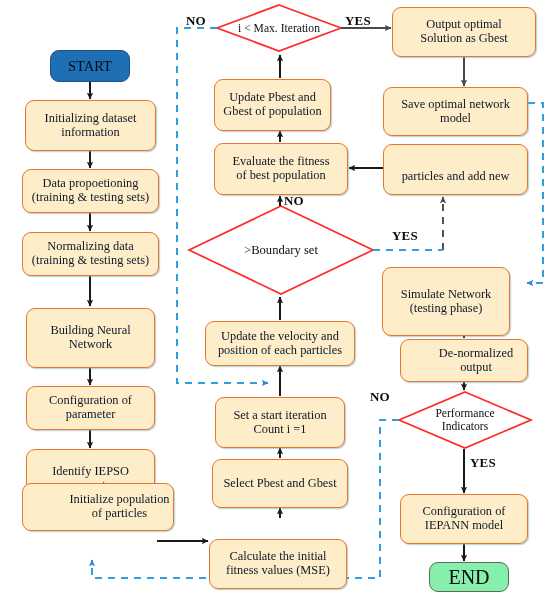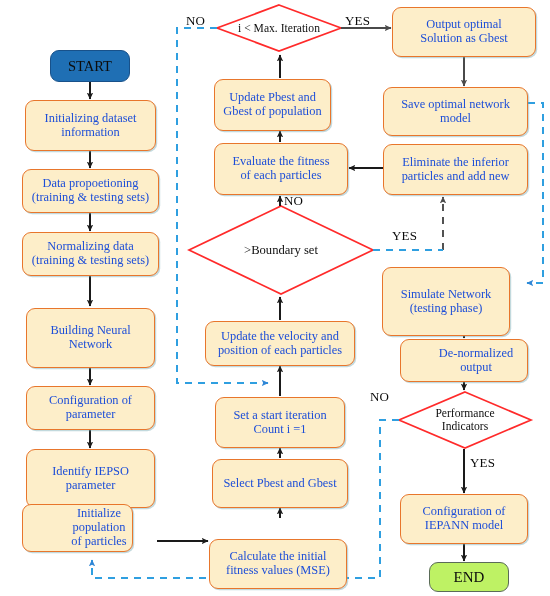--- a/index.html
+++ b/index.html
@@ -1,34 +1,34 @@
 <!DOCTYPE html>
 <html><head>
 <meta charset="utf-8">
 <style>
   html,body{margin:0;padding:0;background:#ffffff;}
   body{width:550px;height:596px;font-family:"Liberation Serif","DejaVu Serif",serif;}
   #canvas{position:relative;width:550px;height:596px;overflow:hidden;background:#fff;}
   #svg-layer{position:absolute;left:0;top:0;width:550px;height:596px;}
 
   .node{position:absolute;box-sizing:border-box;display:flex;align-items:center;
-        justify-content:center;text-align:center;line-height:1.12;color:#1d4ed8;}
+        justify-content:center;text-align:center;line-height:1.12;color:#0f172a;}
 
   .proc{background:#fdeec9;border:1.6px solid #e8762c;border-radius:9px;
         font-size:12.4px;box-shadow:1.2px 1.2px 0 rgba(120,170,180,.45);}
   .start{background:#1f6fb4;border:1.6px solid #18518a;border-radius:9px;
          font-size:14.5px;color:#0c0c0c;}
-  .end{background:#bef264;border:1.6px solid #5a6b58;border-radius:9px;
-       font-size:15px;color:#0c0c0c;}
+  .end{background:#86efac;border:1.6px solid #5a6b58;border-radius:9px;
+       font-size:20px;color:#0c0c0c;}
 
   .diamond{position:absolute;display:flex;align-items:center;justify-content:center;
            text-align:center;font-size:11.6px;color:#0f0f0f;pointer-events:none;}
   .diamond .dlabel{position:relative;z-index:3;padding:0 4px;}
 
-  .lbl{position:absolute;font-size:13px;font-weight:400;color:#0b0b0b;
+  .lbl{position:absolute;font-size:13px;font-weight:700;color:#0b0b0b;
        font-family:"Liberation Serif","DejaVu Serif",serif;letter-spacing:.2px;}
 </style>
 </head>
 <body>
 
 <div id="canvas">
 
   <svg id="svg-layer" viewBox="0 0 550 596" xmlns="http://www.w3.org/2000/svg">
     <defs>
       <marker id="ah" markerWidth="9" markerHeight="9" refX="6.4" refY="3.2" orient="auto" markerUnits="userSpaceOnUse">
@@ -126,34 +126,34 @@
   </div>
 
   <div class="node proc" style="left:26px;top:386px;width:129px;height:44px;">
     <span><span>Configuration of</span><br><span>parameter</span></span>
   </div>
 
   <div class="node proc" style="left:26px;top:449px;width:129px;height:59px;">
     <span><span>Identify IEPSO</span><br><span>parameter</span></span>
   </div>
 
-  <div class="node proc" style="left:22px;top:504px;width:111px;height:48px;padding-left:43px;">
+  <div class="node proc" style="left:22px;top:483px;width:152px;height:48px;padding-left:43px;">
     <span><span>Initialize population</span><br><span>of particles</span></span>
   </div>
 
   <div class="diamond" style="left:217px;top:5px;width:124px;height:46px;">
     <span class="dlabel">i &lt; Max. Iteration</span>
   </div>
 
   <div class="node proc" style="left:214px;top:79px;width:117px;height:52px;">
     <span><span>Update Pbest and</span><br><span>Gbest of population</span></span>
   </div>
 
   <div class="node proc" style="left:214px;top:143px;width:134px;height:52px;">
-    <span><span>Evaluate  the  fitness</span><br><span>of each particles</span></span>
+    <span><span>Evaluate  the  fitness</span><br><span>of best population</span></span>
   </div>
 
   <div class="diamond" style="left:189px;top:206px;width:184px;height:88px;font-size:12.6px;">
     <span class="dlabel">&gt;Boundary set</span>
   </div>
 
   <div class="node proc" style="left:205px;top:321px;width:150px;height:45px;">
     <span><span>Update the velocity and</span><br><span>position of each  particles</span></span>
   </div>
 
@@ -171,21 +171,21 @@
 
   <div class="node proc" style="left:392px;top:7px;width:144px;height:50px;">
     <span><span>Output optimal</span><br><span>Solution as Gbest</span></span>
   </div>
 
   <div class="node proc" style="left:383px;top:87px;width:145px;height:49px;">
     <span><span>Save optimal network</span><br><span>model</span></span>
   </div>
 
   <div class="node proc" style="left:383px;top:144px;width:145px;height:51px;">
-    <span><span>Eliminate the inferior</span><br><span>particles and add new</span></span>
+    <span><br><span>particles and add new</span></span>
   </div>
 
   <div class="node proc" style="left:382px;top:267px;width:128px;height:69px;">
     <span><span>Simulate Network</span><br><span>(testing phase)</span></span>
   </div>
 
   <div class="node proc" style="left:400px;top:339px;width:128px;height:43px;padding-left:24px;">
     <span><span>De-normalized</span><br><span>output</span></span>
   </div>
 

